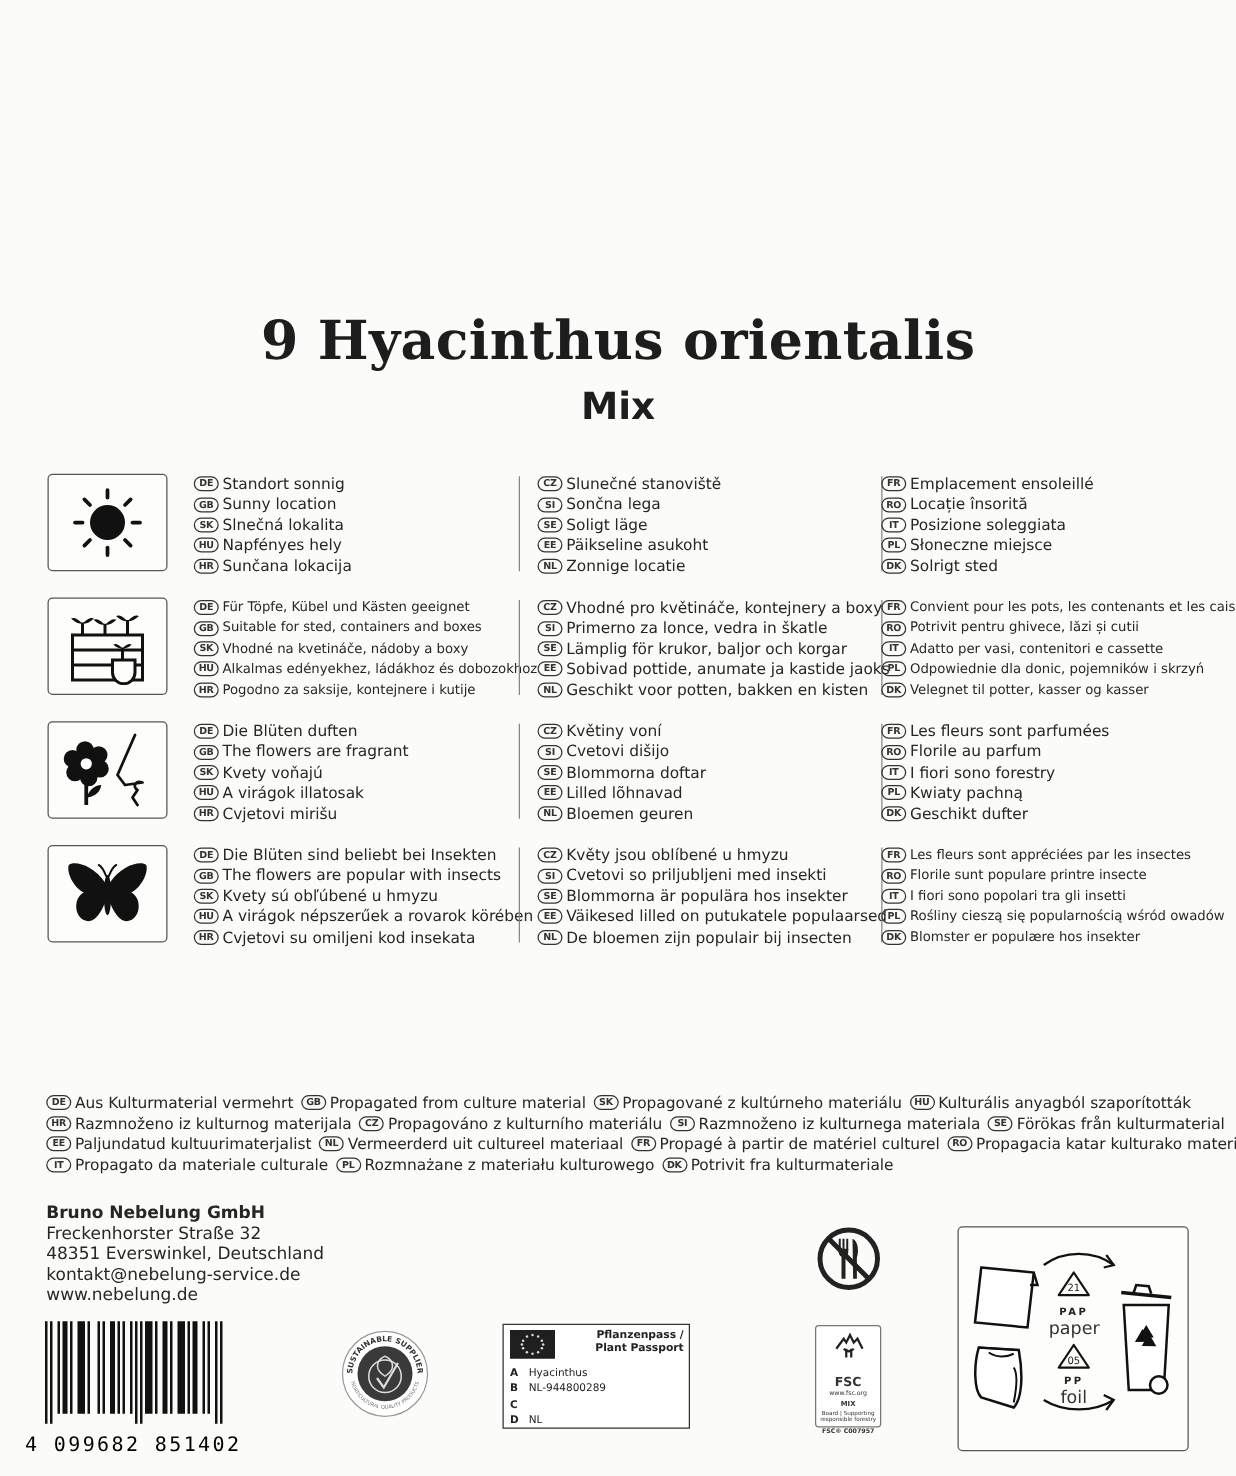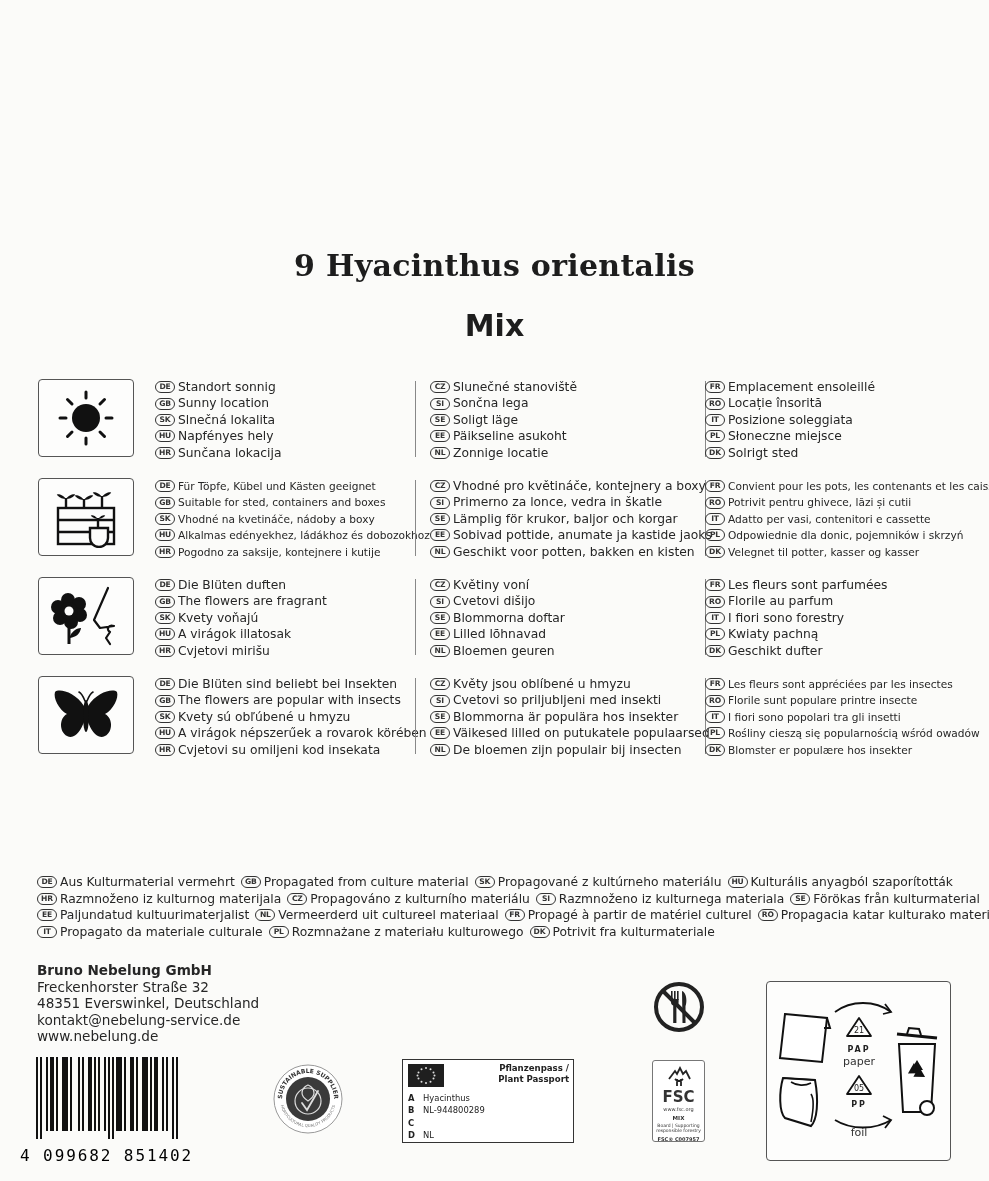--- a/index.html
+++ b/index.html
@@ -6,21 +6,21 @@
   body {
     width: 989px; height: 1181px; overflow: hidden;
     background: #fbfbf9; color: #222;
     font-family: "DejaVu Sans", sans-serif;
     position: relative;
   }
   .title {
     position: absolute; left: 0; width: 989px; top: 248px;
     text-align: center;
     font-family: "DejaVu Serif", serif;
-    font-size: 30px; font-weight: bold; color: #1d1d1d; letter-spacing: 0.3px;
+    font-size: 43px; font-weight: bold; color: #1d1d1d; letter-spacing: 0.3px;
   }
   .subtitle {
     position: absolute; left: 0; width: 989px; top: 308px;
     text-align: center;
     font-family: "DejaVu Sans", sans-serif;
     font-size: 30px; font-weight: bold; color: #1d1d1d;
   }
   .feature-row { position: absolute; left: 38px; width: 930px; height: 80px; }
   .icon-box {
     position: absolute; left: 0; top: 0; width: 96px; height: 78px;
@@ -52,44 +52,44 @@
   .culture .cline { height: 16.5px; line-height: 16.5px; font-size: 12.3px; white-space: nowrap; color: #262626; display: flex; align-items: center; }
   .culture .item { display: inline-flex; align-items: center; margin-right: 6px; }
   .address { position: absolute; left: 37px; top: 962px; font-size: 13.6px; line-height: 16.6px; color: #262626; }
   .address .company { font-weight: bold; }
   .barcode { position: absolute; left: 36px; top: 1057px; width: 160px; height: 92px; }
   .bars { position: absolute; left: 0; top: 0; height: 74px; display: flex; align-items: flex-start; }
   .bars span { display: block; background: #111; height: 74px; }
   .ean { position: absolute; left: -16px; top: 89px; font-family: "DejaVu Sans Mono", monospace; font-size: 16px; letter-spacing: 1.9px; color: #000000; white-space: nowrap; }
   .seal { position: absolute; left: 272px; top: 1063px; width: 72px; height: 72px; }
   .passport {
-    position: absolute; left: 402px; top: 1059px; width: 172px; height: 84px;
+    position: absolute; left: 402px; top: 1059px; width: 150px; height: 84px;
     border: 1.3px solid #333; box-sizing: border-box; background: #fff;
     font-size: 9px; color: #222;
   }
   .passport .flag { position: absolute; left: 5px; top: 4px; width: 36px; height: 23px; background: #1f1f1f; }
   .passport .ptitle { position: absolute; right: 4px; top: 3px; text-align: right; font-weight: bold; font-size: 8.6px; line-height: 11px; }
   .passport .prow { position: absolute; left: 5px; display: flex; font-size: 8.4px; line-height: 10px; }
   .passport .plet { width: 15px; font-weight: bold; }
   .fsc {
     position: absolute; left: 652px; top: 1060px; width: 53px; height: 82px;
     border: 1.3px solid #777; border-radius: 3px; box-sizing: border-box; background: #fff;
     text-align: center; font-size: 5px; color: #333;
   }
-  .fsc .fsc-name { font-weight: bold; font-size: 15px; margin-top: 0; }
+  .fsc .fsc-name { font-weight: bold; font-size: 10px; margin-top: 12px; }
   .fsc .fsc-mix { font-weight: bold; font-size: 5.5px; margin-top: 3px; }
   .fsc .fsc-desc { font-size: 4.5px; line-height: 5px; margin-top: 2px; }
   .fsc .fsc-code { font-weight: bold; font-size: 5px; margin-top: 3px; }
   .no-food { position: absolute; left: 652px; top: 980px; width: 54px; height: 54px; }
   .recycle-box {
     position: absolute; left: 766px; top: 981px; width: 185px; height: 180px;
     border: 1.5px solid #555; border-radius: 4px; box-sizing: border-box; background: #fdfdfc;
   }
   .recycle-box .code-label { position: absolute; font-size: 8px; font-weight: bold; letter-spacing: 2px; color: #222; text-align: center; width: 40px; }
-  .recycle-box .mat-label { position: absolute; font-size: 11px; color: #333; text-align: center; width: 40px; }
+  .recycle-box .mat-label { position: absolute; font-size: 14px; color: #333; text-align: center; width: 40px; }
 </style>
 </head>
 <body>
 
 <div class="title">9 Hyacinthus orientalis</div>
 <div class="subtitle">Mix</div>
 
 <div class="feature-row" style="top:379px;">
   <div class="icon-box">
     <svg width="60" height="60" viewBox="0 0 60 60">
@@ -668,14 +668,14 @@
     <circle cx="160" cy="126" r="7" fill="#fff" stroke="#111" stroke-width="2"></circle>
     <g fill="#111">
       <path d="M150 78 L156 88 L144 88 Z"></path>
       <path d="M141 92 L147 102 L135 102 Z" transform="rotate(120 147 95)"></path>
       <path d="M152 92 L158 102 L146 102 Z" transform="rotate(240 150 95)"></path>
     </g>
   </svg>
   <div class="code-label" style="left:72px;top:63px;">PAP</div>
   <div class="mat-label" style="left:72px;top:73px;">paper</div>
   <div class="code-label" style="left:72px;top:118px;">PP</div>
-  <div class="mat-label" style="left:72px;top:144px;">foil</div>
+  <div class="mat-label" style="left:72px;top:128px;">foil</div>
 </div>
 
 </body></html>

